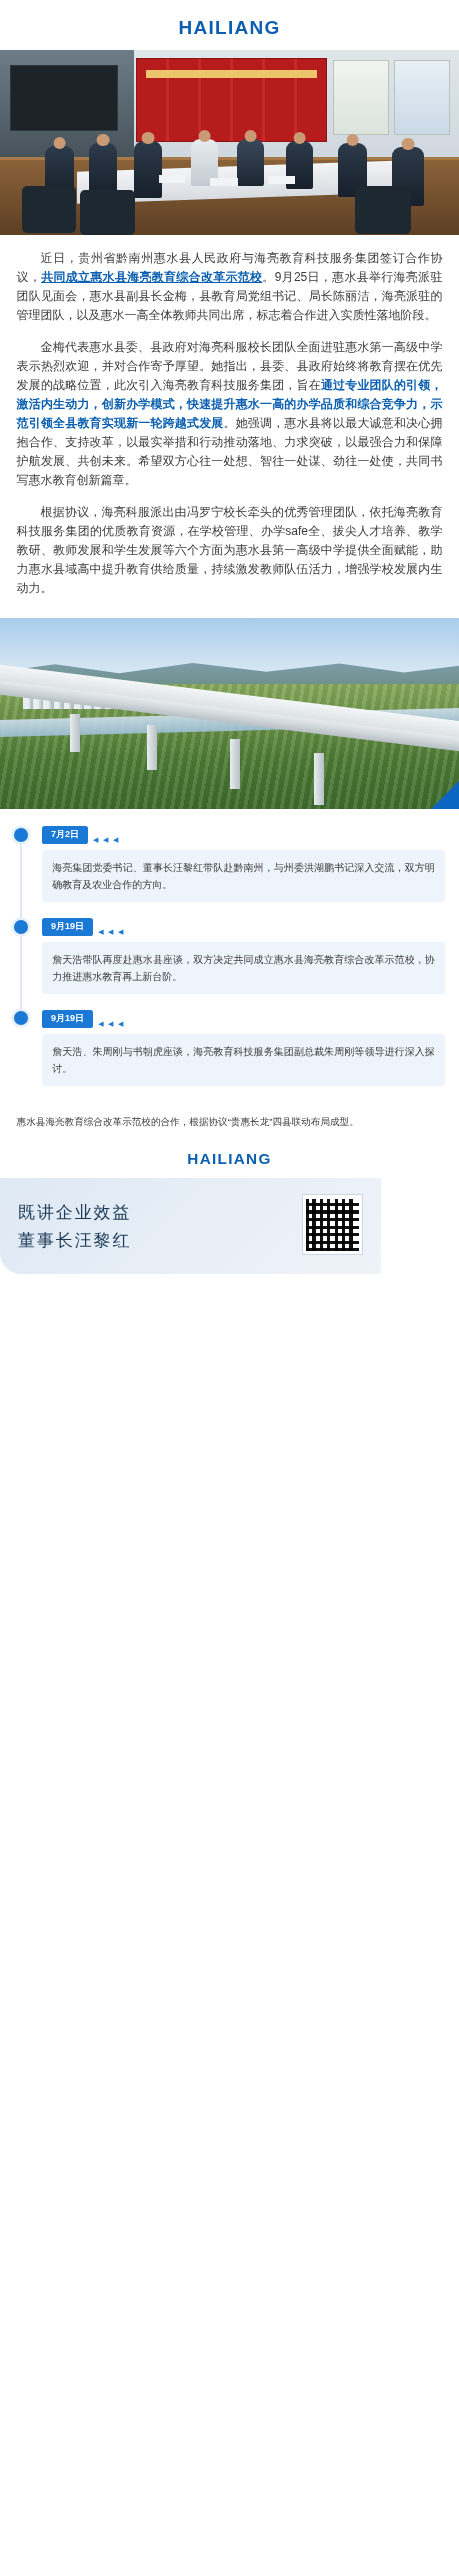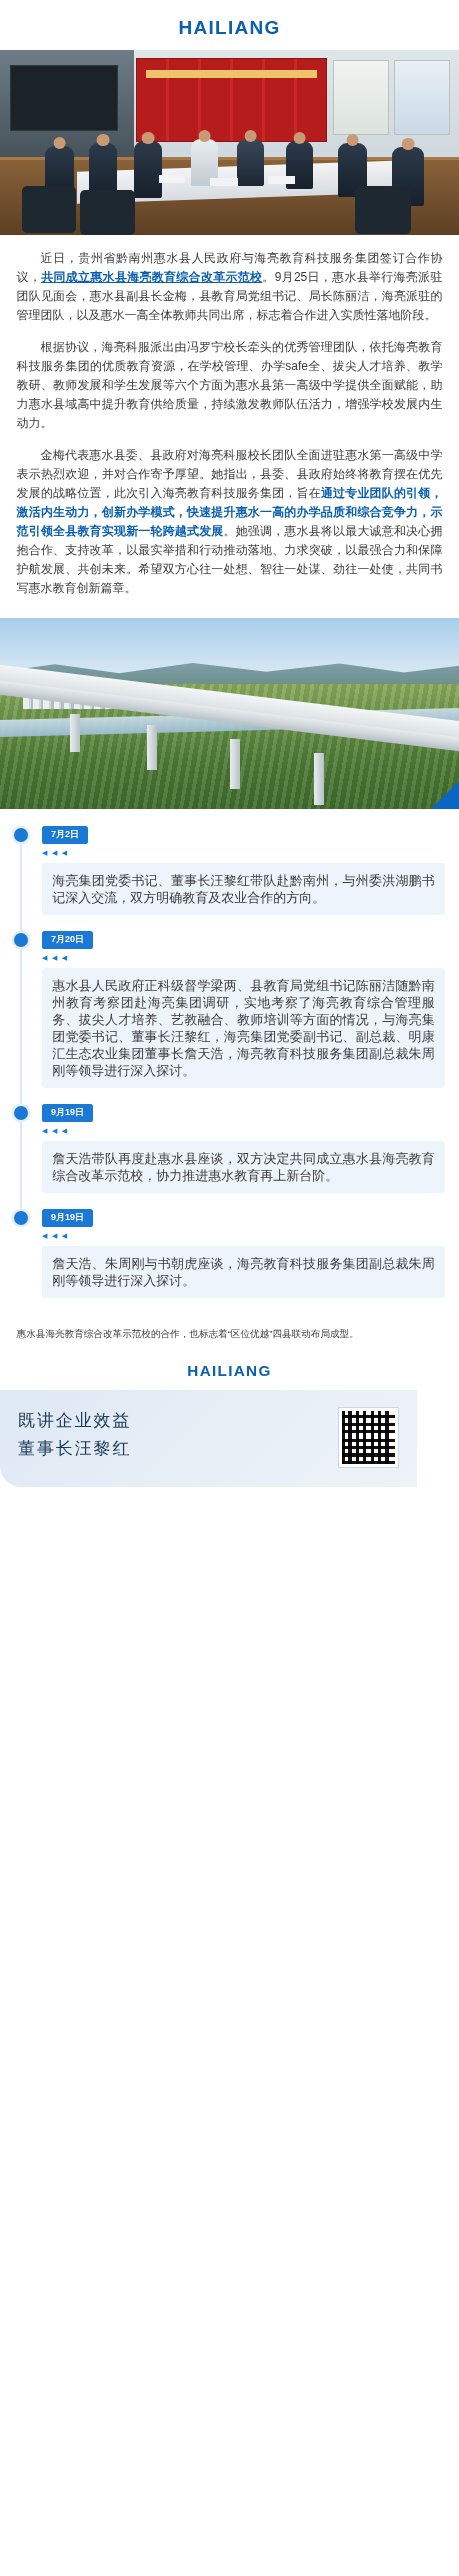--- a/index.html
+++ b/index.html
@@ -156,32 +156,32 @@
     position: absolute; left: 6.4px; top: 16.6px; bottom: -3.8px;
     width: 1.3px; background: #dbe7f3;
   }
   .tl-item:last-child:before { display: none; }
   .tl-dot {
     position: absolute; left: 0; top: 1.9px;
     width: 14px; height: 14px; border-radius: 50%;
     background: #1a79d4;
     box-shadow: 0 0 0 2.6px #e4effa;
   }
-  .tl-head { display: flex; align-items: flex-start; gap: 5.1px; margin-bottom: 6.4px; flex-direction: column; }
+  .tl-head { display: flex; align-items: flex-end; gap: 5.1px; margin-bottom: 6.4px; }
   .tl-date {
     background: #1a79d4; color: #ffffff;
     font-size: 9px; font-weight: bold;
     padding: 2.6px 9px; border-radius: 2.6px;
   }
   .tl-arrows { color: #1a79d4; font-size: 7px; letter-spacing: 1.3px; }
   .tl-body {
     background: #eef4fb;
     border-radius: 3.8px;
     padding: 9px 10.2px;
-    font-size: 13px;
+    font-size: 10px;
     line-height: 17px;
     color: #3b3b3b;
     text-align: justify;
     margin-bottom: 11.5px;
   }
 
   
   .closing {
     padding: 3.8px 16.6px 14px 16.6px;
     font-size: 9.6px;
@@ -190,25 +190,25 @@
     text-align: justify;
   }
 
   
   .footer-brand { text-align: center; padding: 5.1px 0 10.2px 0; }
   .footer-brand .wm {
     font-weight: bold; font-size: 15.3px; letter-spacing: 1.3px; color: #0b5fb0;
   }
   .footer-card {
     margin: 0 0 0 0;
-    width: 417px;
+    width: 381px;
     background: linear-gradient(135deg, #dfe9f4, #eef3f8);
     padding: 16.6px 18px 19px 18px;
     display: flex;
-    align-items: flex-start;
+    align-items: flex-end;
     justify-content: space-between;
   }
   .slogan { font-size: 17px; line-height: 28px; color: #1b3a57; letter-spacing: 1.9px; }
   .qr {
     width: 61px; height: 61px; background: #ffffff; padding: 3.2px;
     border: 0.6px solid #ccd7e2;
   }
   .qr-inner {
     width: 100%; height: 100%;
     background-image:
@@ -269,25 +269,25 @@
     <div class="doc" style="left:210px; top:128px; width:28px; height:7.7px;"></div>
     <div class="doc" style="left:268px; top:126px; width:27px; height:7.7px;"></div>
   </div>
 
   <div class="body-wrap">
 
     <p class="para">
       <span>近日，贵州省黔南州惠水县人民政府与海亮教育科技服务集团签订合作协议，</span><span class="hl-blue-u">共同成立惠水县海亮教育综合改革示范校</span><span>。9月25日，惠水县举行海亮派驻团队见面会，惠水县副县长金梅，县教育局党组书记、局长陈丽洁，海亮派驻的管理团队，以及惠水一高全体教师共同出席，标志着合作进入实质性落地阶段。</span>
     </p>
 
-    <p class="para">根据协议，海亮科服派出由冯罗宁校长牵头的优秀管理团队，依托海亮教育科技服务集团的优质教育资源，在学校管理、办学safe全、拔尖人才培养、教学教研、教师发展和学生发展等六个方面为惠水县第一高级中学提供全面赋能，助力惠水县域高中提升教育供给质量，持续激发教师队伍活力，增强学校发展内生动力。</p>
-
     <p class="para">
       <span>金梅代表惠水县委、县政府对海亮科服校长团队全面进驻惠水第一高级中学表示热烈欢迎，并对合作寄予厚望。她指出，县委、县政府始终将教育摆在优先发展的战略位置，此次引入海亮教育科技服务集团，旨在</span><span class="hl-blue">通过专业团队的引领，激活内生动力，创新办学模式，快速提升惠水一高的办学品质和综合竞争力，示范引领全县教育实现新一轮跨越式发展</span><span>。她强调，惠水县将以最大诚意和决心拥抱合作、支持改革，以最实举措和行动推动落地、力求突破，以最强合力和保障护航发展、共创未来。希望双方心往一处想、智往一处谋、劲往一处使，共同书写惠水教育创新篇章。</span>
     </p>
+
+    <p class="para">根据协议，海亮科服派出由冯罗宁校长牵头的优秀管理团队，依托海亮教育科技服务集团的优质教育资源，在学校管理、办学safe全、拔尖人才培养、教学教研、教师发展和学生发展等六个方面为惠水县第一高级中学提供全面赋能，助力惠水县域高中提升教育供给质量，持续激发教师队伍活力，增强学校发展内生动力。</p>
 
   </div>
 
   <div class="scenery">
     <div class="sky"></div>
     <div class="hills"></div>
     <div class="fields"></div>
     <div class="water"></div>
     <div class="village"></div>
     <div class="pier" style="left:70px; top:96px; height:38px;"></div>
@@ -303,28 +303,20 @@
 
     <div class="tl-item">
       <span class="tl-dot"></span>
       <div class="tl-head">
         <span class="tl-date">7月2日</span>
         <span class="tl-arrows">◀ ◀ ◀</span>
       </div>
       <div class="tl-body">海亮集团党委书记、董事长汪黎红带队赴黔南州，与州委洪湖鹏书记深入交流，双方明确教育及农业合作的方向。</div>
     </div>
 
-    <div class="tl-item">
-      <span class="tl-dot"></span>
-      <div class="tl-head">
-        <span class="tl-date">7月20日</span>
-        <span class="tl-arrows">◀ ◀ ◀</span>
-      </div>
-      <div class="tl-body">惠水县人民政府正科级督学梁两、县教育局党组书记陈丽洁随黔南州教育考察团赴海亮集团调研，实地考察了海亮教育综合管理服务、拔尖人才培养、艺教融合、教师培训等方面的情况，与海亮集团党委书记、董事长汪黎红，海亮集团党委副书记、副总裁、明康汇生态农业集团董事长詹天浩，海亮教育科技服务集团副总裁朱周刚等领导进行深入探讨。</div>
-    </div>
 
 
     <div class="tl-item">
       <span class="tl-dot"></span>
       <div class="tl-head">
         <span class="tl-date">9月19日</span>
         <span class="tl-arrows">◀ ◀ ◀</span>
       </div>
       <div class="tl-body">詹天浩带队再度赴惠水县座谈，双方决定共同成立惠水县海亮教育综合改革示范校，协力推进惠水教育再上新台阶。</div>
     </div>
@@ -333,21 +325,21 @@
       <span class="tl-dot"></span>
       <div class="tl-head">
         <span class="tl-date">9月19日</span>
         <span class="tl-arrows">◀ ◀ ◀</span>
       </div>
       <div class="tl-body">詹天浩、朱周刚与书朝虎座谈，海亮教育科技服务集团副总裁朱周刚等领导进行深入探讨。</div>
     </div>
 
   </div>
 
-  <div class="closing">惠水县海亮教育综合改革示范校的合作，也标志着“区位优越”四县联动布局成型。</div>
+  <div class="closing">惠水县海亮教育综合改革示范校的合作，根据协议“贵惠长龙”四县联动布局成型。</div>
 
   <div class="footer-brand">
     <span class="wm">HAILIANG</span>
   </div>
 
   <div class="footer-card">
     <div class="slogan">
       <div>既讲企业效益</div>
       <div>董事长汪黎红</div>
     </div>

